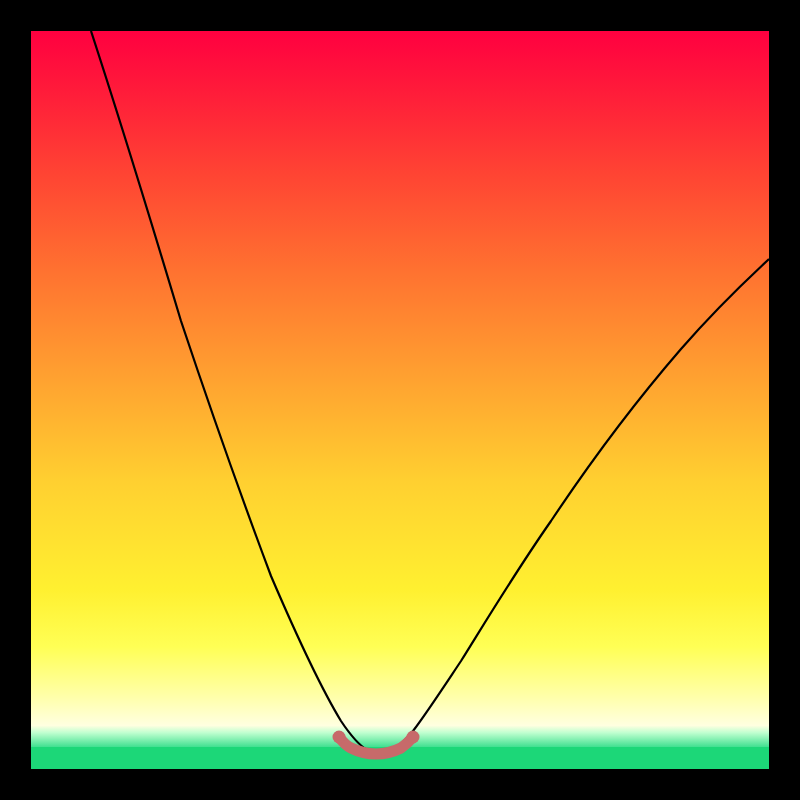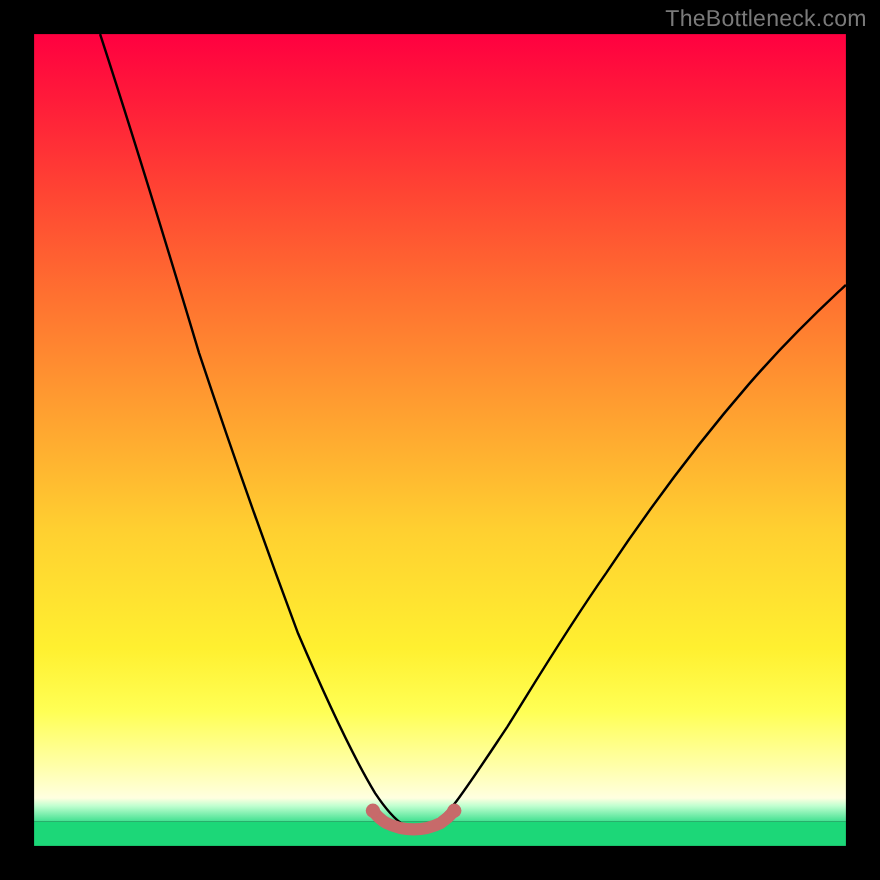--- a/index.html
+++ b/index.html
@@ -67,21 +67,20 @@
     color: #7a7a7a;
     font-size: 21px;
     letter-spacing: 0.2px;
     font-weight: 400;
   }
 </style>
 </head>
 <body>
 
 <div class="stage">
-  <div class="watermark">TheBottleneck.com</div>
 
   <div class="plot">
     <div class="gradient"></div>
     <div class="green"></div>
 
     <svg class="curve" viewBox="0 0 738 738" preserveAspectRatio="none">
       <path d="M 60 0
                C 90 92, 120 190, 150 290
                C 180 380, 210 465, 240 545
                C 270 615, 290 657, 310 690

